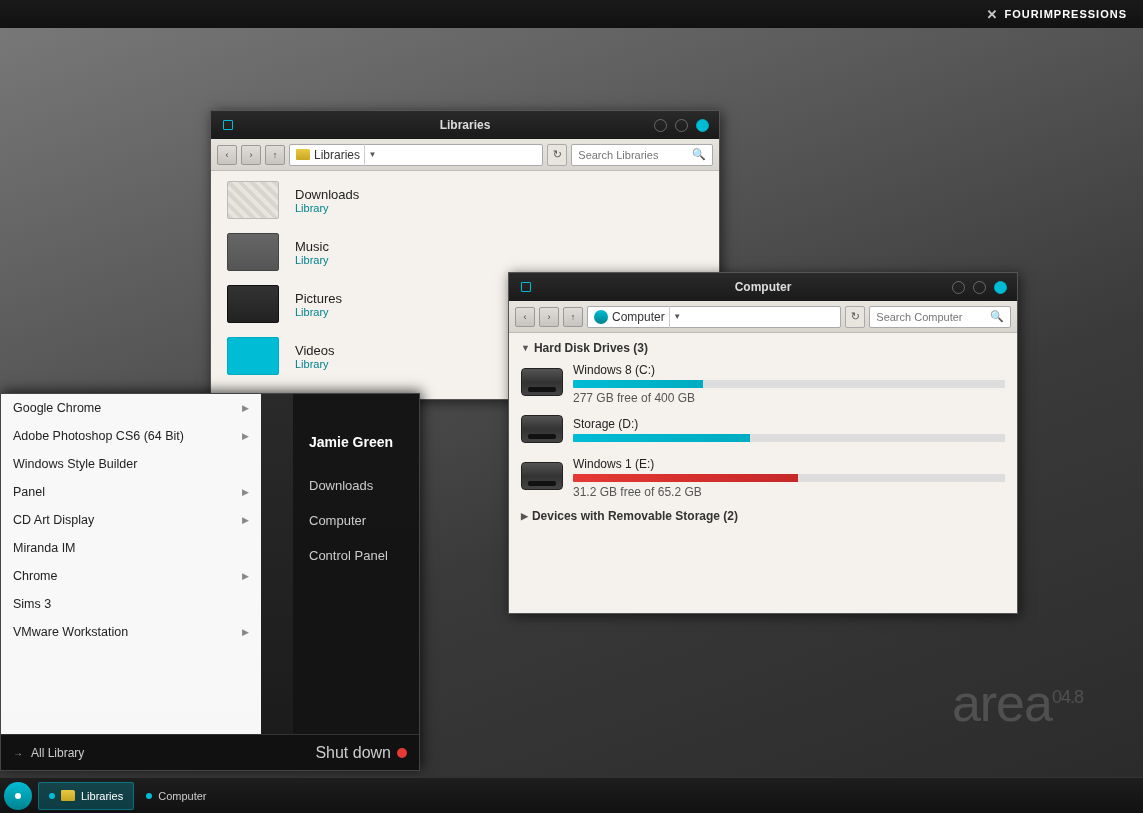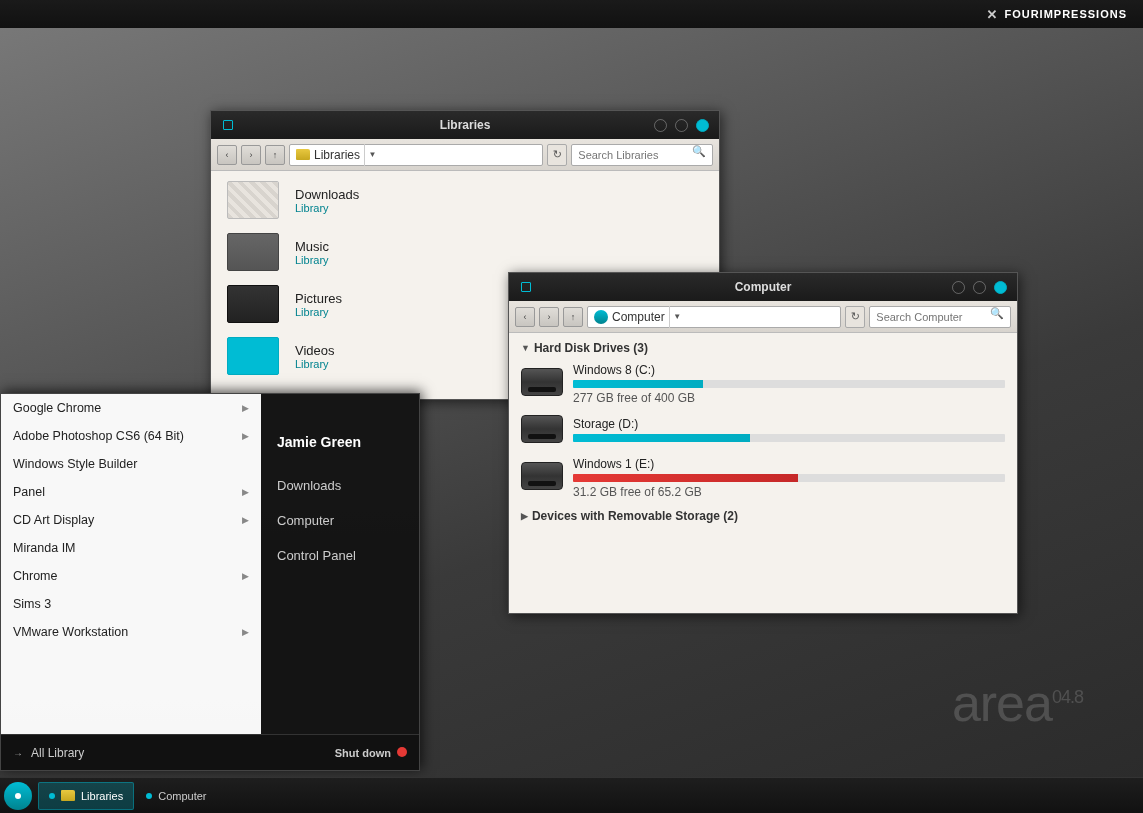--- a/index.html
+++ b/index.html
@@ -139,20 +139,21 @@
       font-size: 11px;
       color: #555;
       cursor: pointer;
       border: 1px solid #aaa;
       border-radius: 2px;
       background: #e8e4de;
     }
     .search-bar {
       height: 22px;
       display: flex;
+      align-items: center;
       background: #fff;
       border: 1px solid #aaa;
       border-radius: 2px;
       padding: 0 6px;
       gap: 4px;
       font-size: 11px;
       color: #888;
     }
     .search-bar input {
       border: none;
@@ -336,20 +337,21 @@
     .start-menu-left {
       width: 260px;
       background: rgba(255,255,255,0.97);
       display: flex;
       flex-direction: column;
     }
     .start-menu-right {
       flex: 1;
       background: rgba(20,20,20,0.95);
       padding: 40px 16px 16px 16px;
+      margin-left: 32px;
     }
     .menu-item {
       display: flex;
       align-items: center;
       padding: 7px 12px;
       cursor: pointer;
       font-size: 12.5px;
       color: #222;
       justify-content: space-between;
       position: relative;
@@ -389,26 +391,25 @@
       color: #ccc;
       font-size: 12px;
       cursor: pointer;
     }
     .arrow-icon {
       color: #aaa;
       font-size: 10px;
     }
     .shutdown-btn {
       display: flex;
-      align-items: flex-start;
+      align-items: center;
       gap: 6px;
       color: #ccc;
-      font-size: 11px;
-      cursor: pointer;
-      font-weight: bold;
+      font-size: 16px;
+      cursor: pointer;
     }
     .shutdown-dot {
       width: 10px;
       height: 10px;
       border-radius: 50%;
       background: #e53935;
     }
 
     
     .taskbar {

